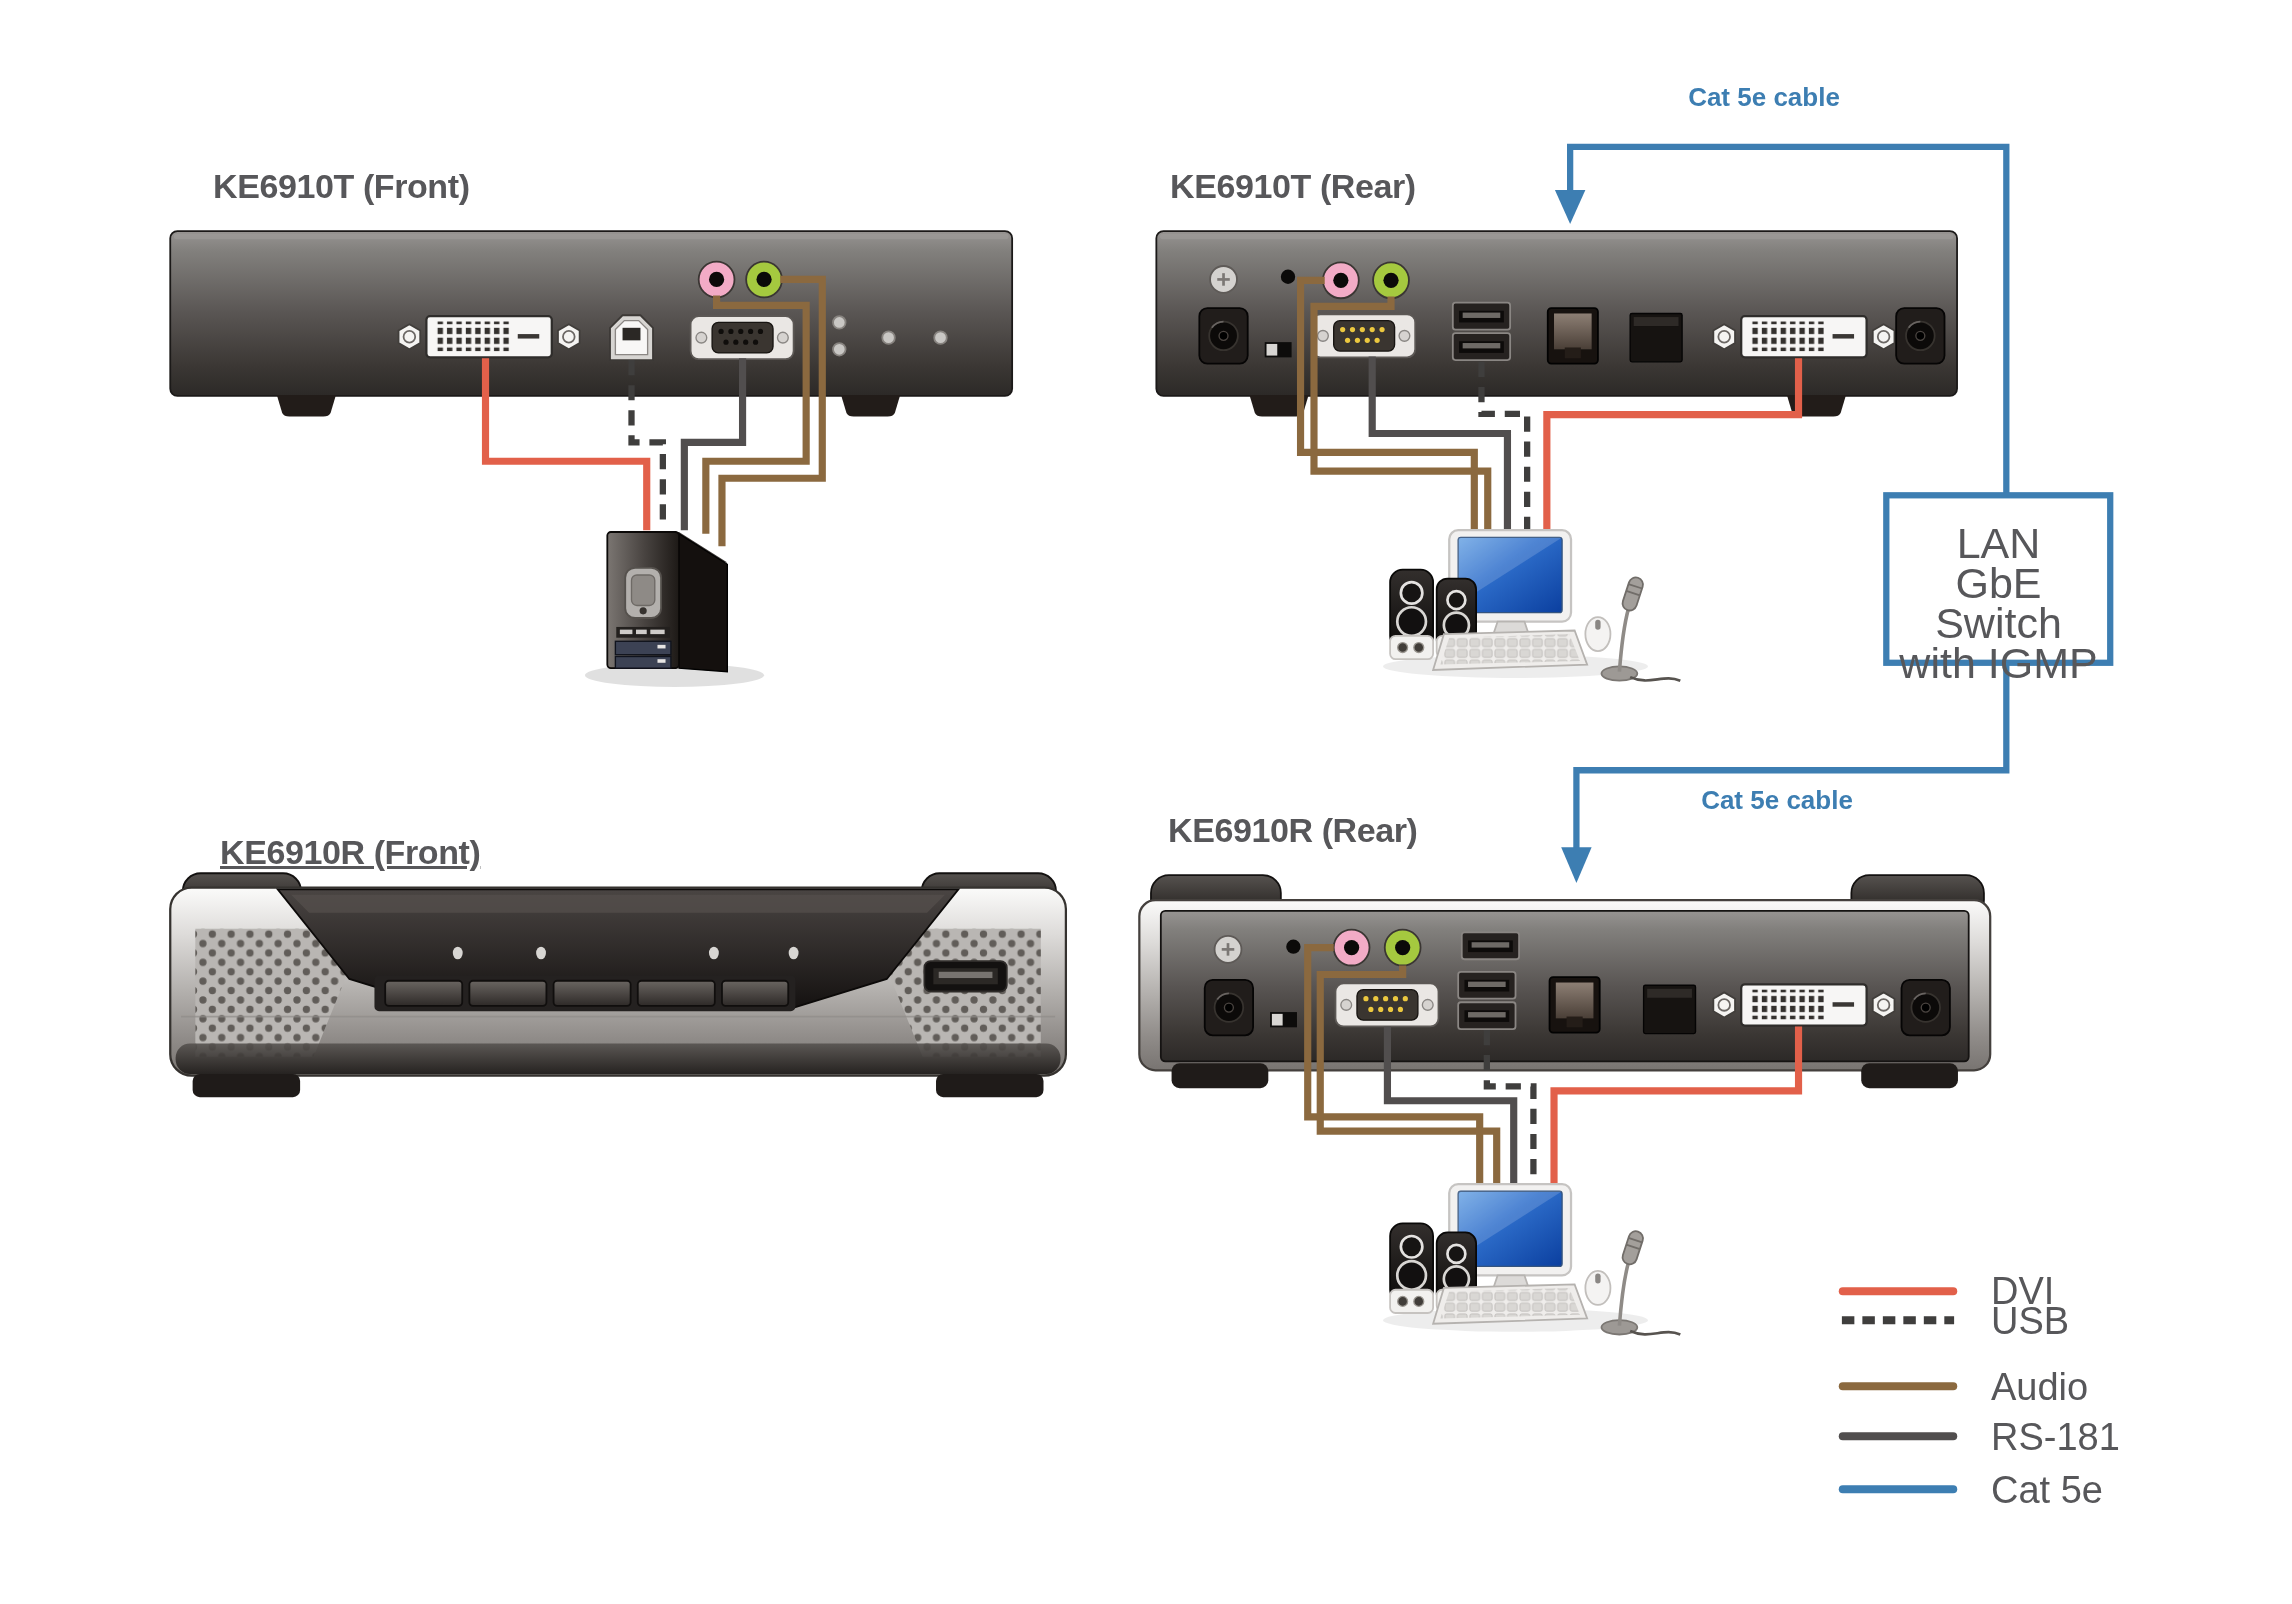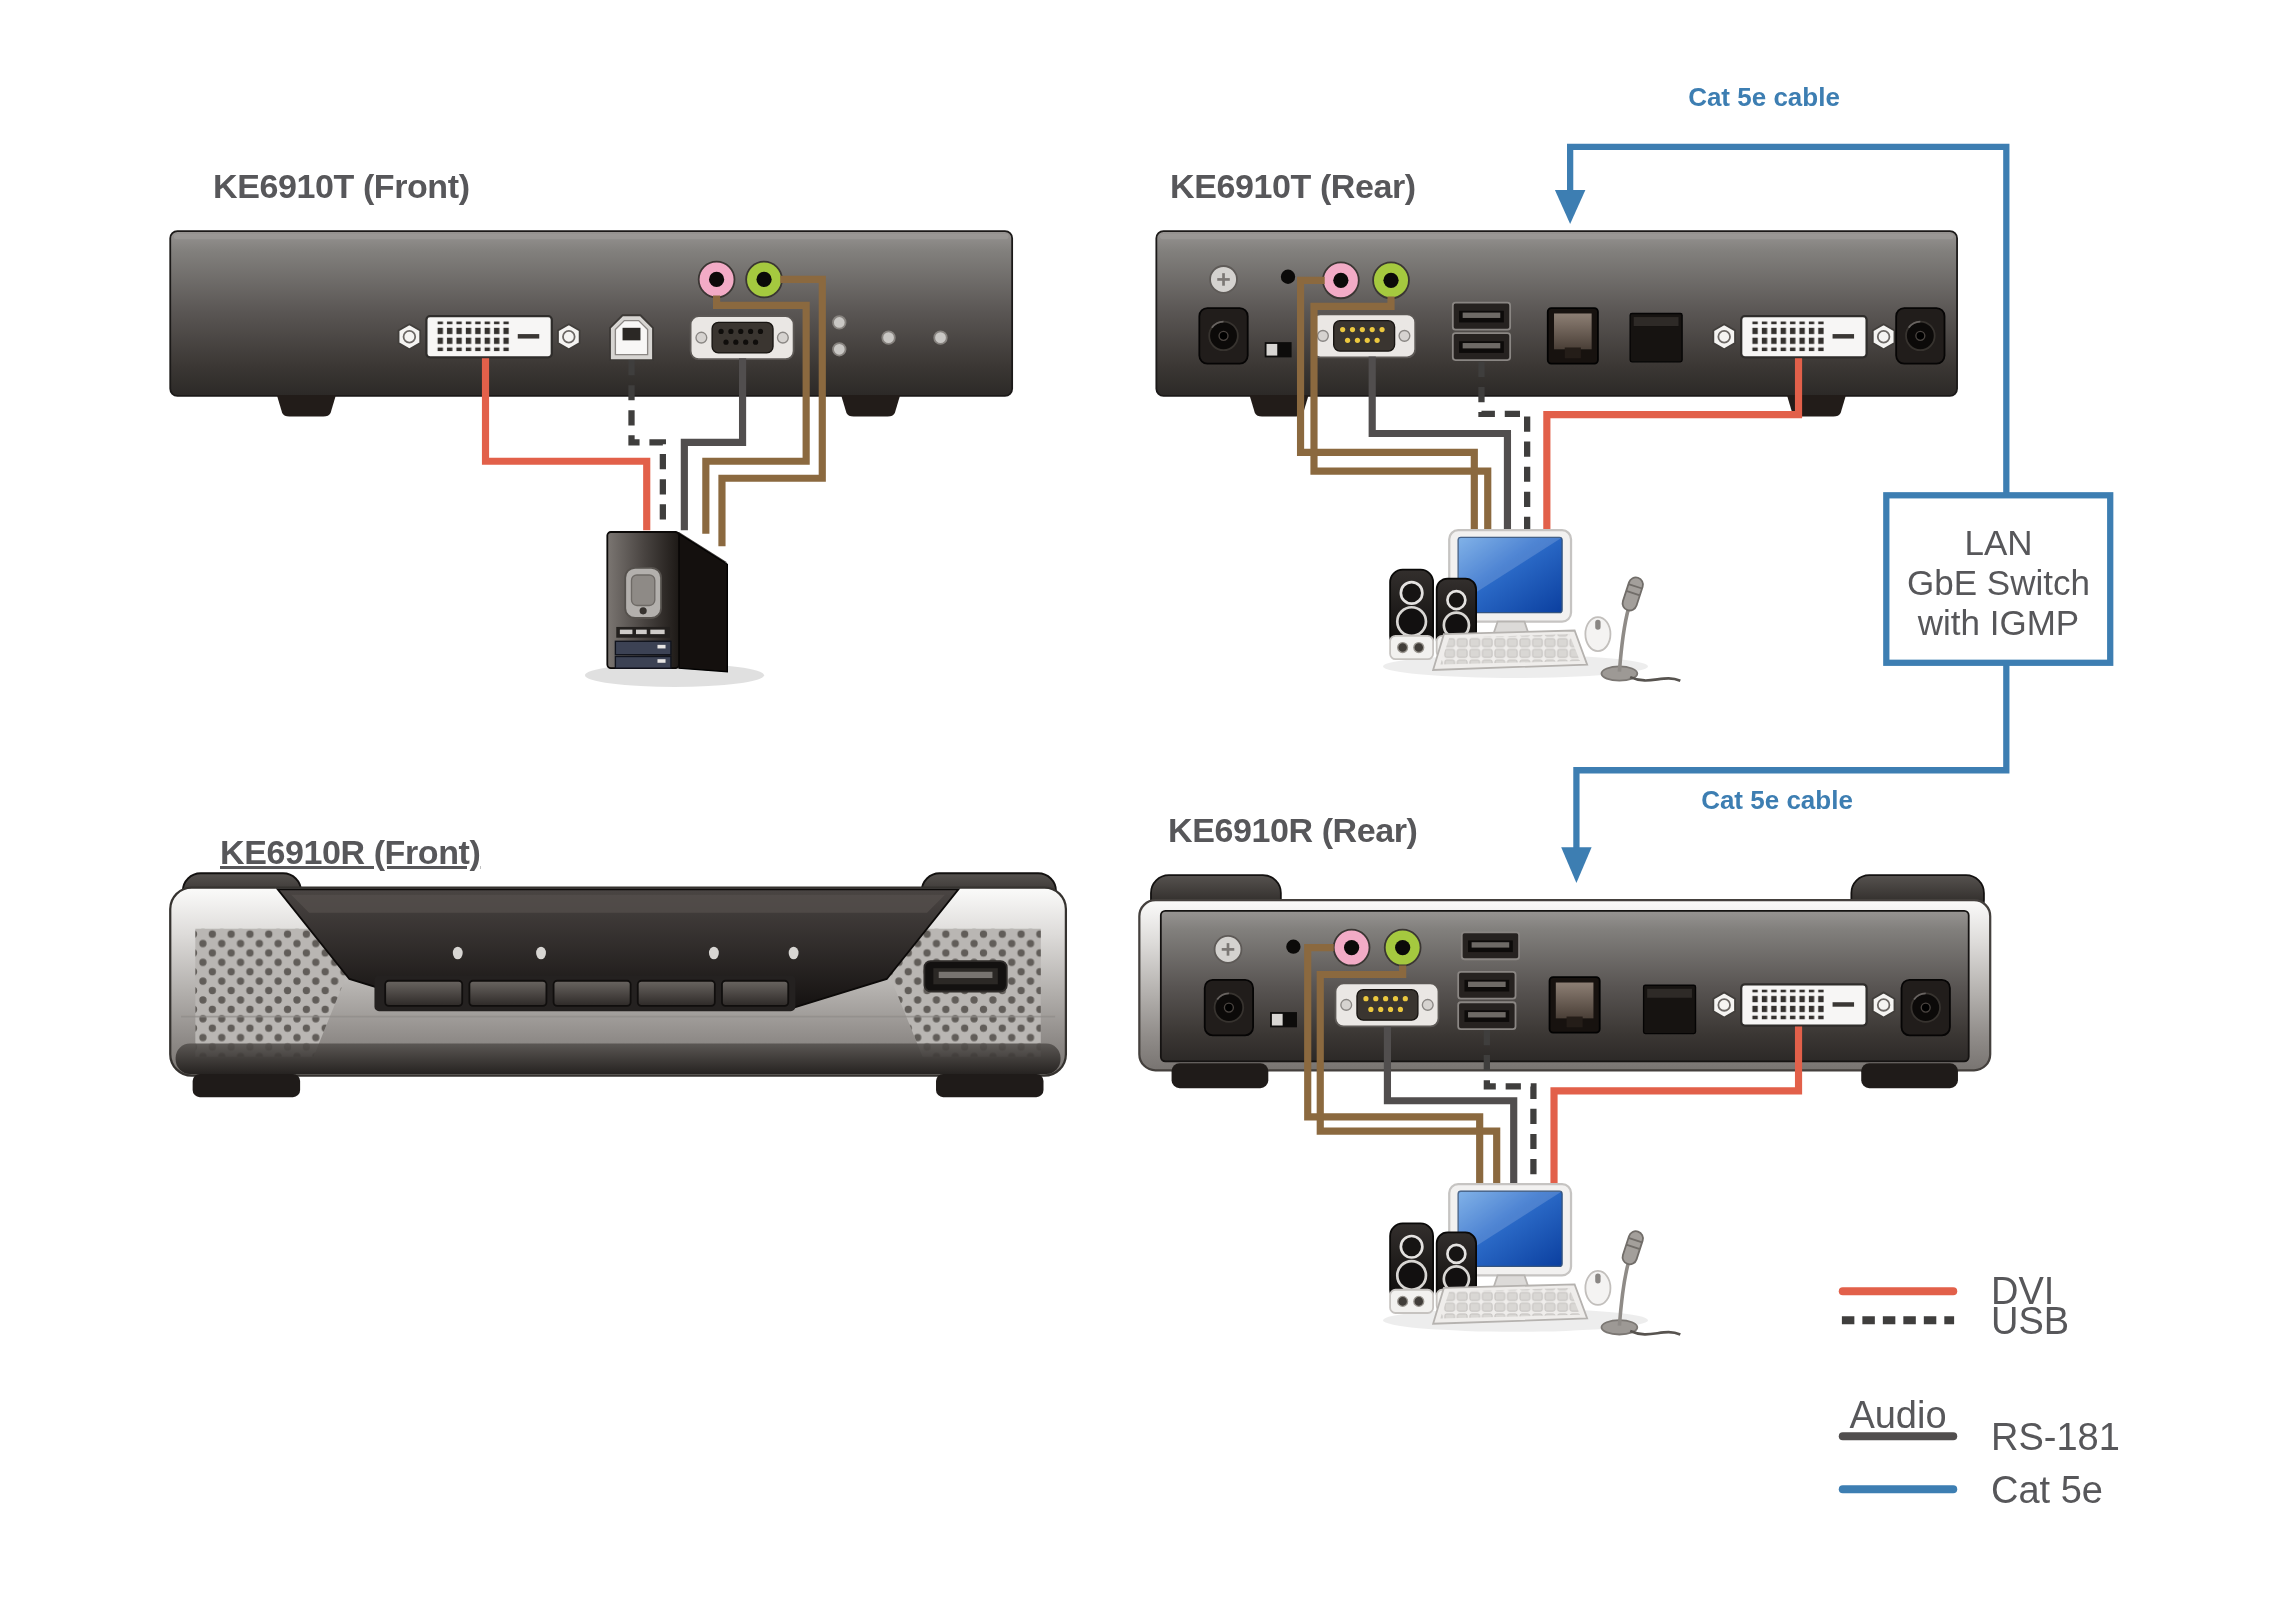--- a/index.html
+++ b/index.html
@@ -11,21 +11,21 @@
   .lbl{
     position:absolute;color:#57575a;font-weight:bold;font-size:34px;
     letter-spacing:-0.4px;white-space:nowrap;
   }
   .cat5-lbl{
     position:absolute;color:#3d7eb2;font-weight:bold;font-size:26px;
     width:304px;text-align:center;white-space:nowrap;
   }
   .lan-box-text{
     position:absolute;left:1890px;top:523px;width:217px;text-align:center;
-    color:#57575a;font-size:35px;line-height:40px;font-weight:normal;
+    color:#57575a;font-size:43px;line-height:40px;font-weight:normal;
   }
   .legend{position:absolute;left:1838px;top:1263px;width:430px;}
   .legend-row{position:absolute;left:0;height:47px;display:flex;align-items:center;gap:33px;}
   .legend-row span{color:#57575a;font-size:38px;line-height:1;}
   .sw{display:block;}
 </style>
 </head>
 <body>
 
 <div class="canvas">
@@ -394,21 +394,21 @@
         <line x1="5" y1="6" x2="129" y2="6" stroke-width="9" stroke-linecap="round" stroke="#e2604a"></line>
       </svg>
       <span>DVI</span>
     </div>
     <div class="legend-row" style="top:34px;">
       <svg class="sw" width="120" height="10.7" viewBox="0 0 134 12">
         <line x1="4" y1="6" x2="130" y2="6" stroke-width="9" stroke-dasharray="14 9" stroke="#3f3e3d"></line>
       </svg>
       <span>USB</span>
     </div>
-    <div class="legend-row" style="top:100px;flex-direction:column;">
+    <div class="legend-row" style="top:100px;">
       <svg class="sw" width="120" height="10.7" viewBox="0 0 134 12">
         <line x1="5" y1="6" x2="129" y2="6" stroke-width="9" stroke-linecap="round" stroke="#8b693f"></line>
       </svg>
       <span>Audio</span>
     </div>
     <div class="legend-row" style="top:150px;">
       <svg class="sw" width="120" height="10.7" viewBox="0 0 134 12">
         <line x1="5" y1="6" x2="129" y2="6" stroke-width="9" stroke-linecap="round" stroke="#514e4e"></line>
       </svg>
       <span>RS-181</span>

